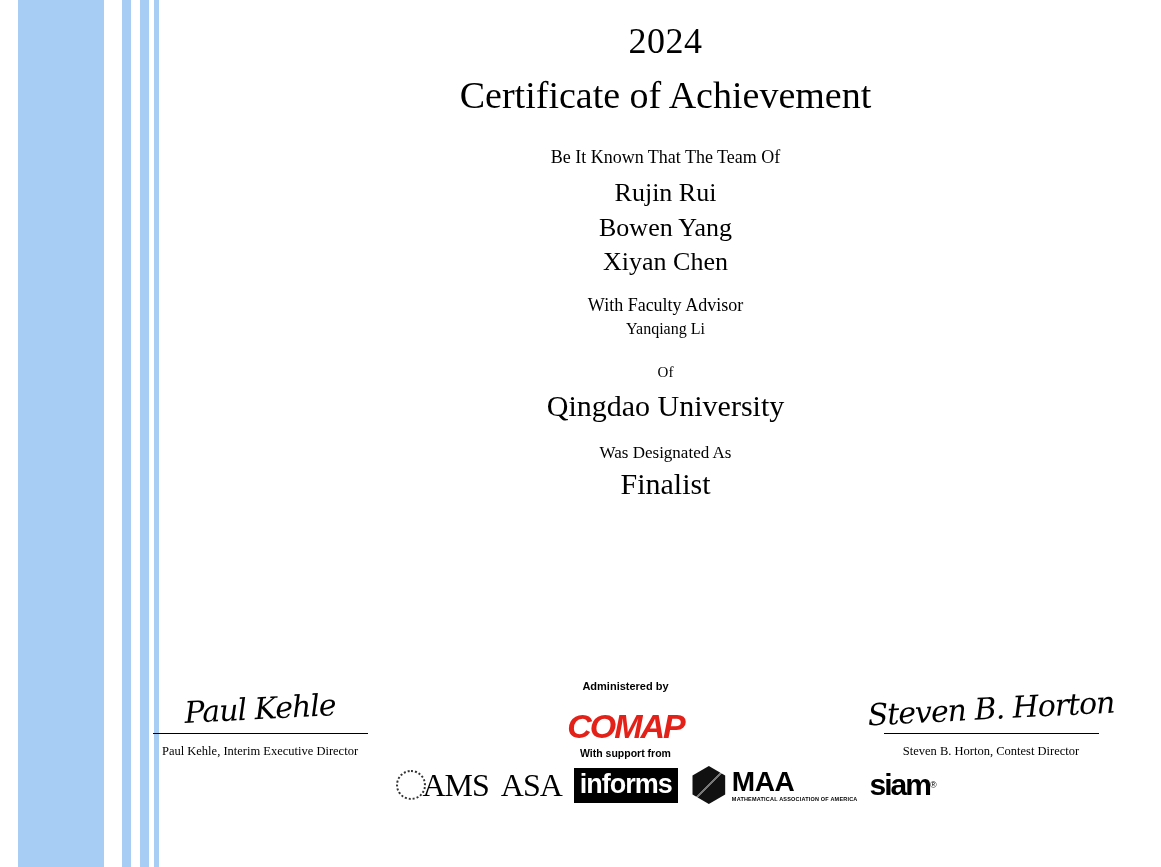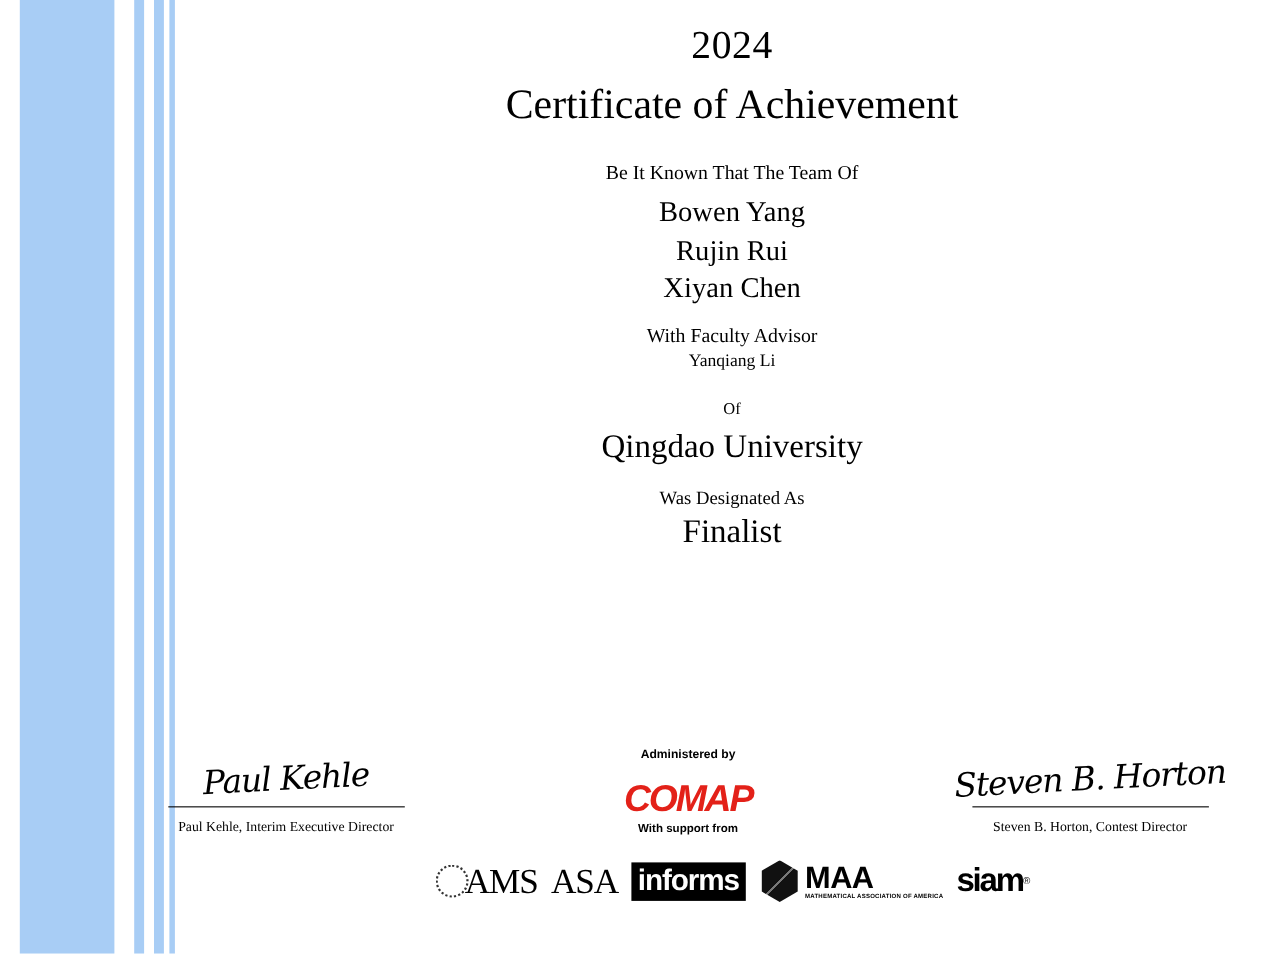--- a/index.html
+++ b/index.html
@@ -157,21 +157,21 @@
     font-weight: bold;
     font-family: "Liberation Sans", sans-serif;
     margin-top: 2px;
   }
 
   
   .sponsors {
     position: absolute;
     left: 170px;
     right: 0;
-    top: 782px;
+    top: 766px;
     display: flex;
     justify-content: center;
     align-items: center;
     gap: 12px;
   }
   .sp {
     font-family: "Liberation Sans", sans-serif;
     display: flex;
     align-items: center;
   }
@@ -245,22 +245,22 @@
   <div class="content">
 
     <div class="year">2024</div>
 
 
     <div class="cert-sub">Certificate of Achievement</div>
 
     <div class="label">Be It Known That The Team Of</div>
 
     <div class="names">
+      <div>Rujin Rui</div>
       <div>Bowen Yang</div>
-      <div>Rujin Rui</div>
       <div>Xiyan Chen</div>
     </div>
 
     <div class="label tight">With Faculty Advisor</div>
     <div class="advisor-name">Yanqiang Li</div>
 
     <div class="of-label">Of</div>
     <div class="school">Qingdao University</div>
 
     <div class="designated-label">Was Designated As</div>

